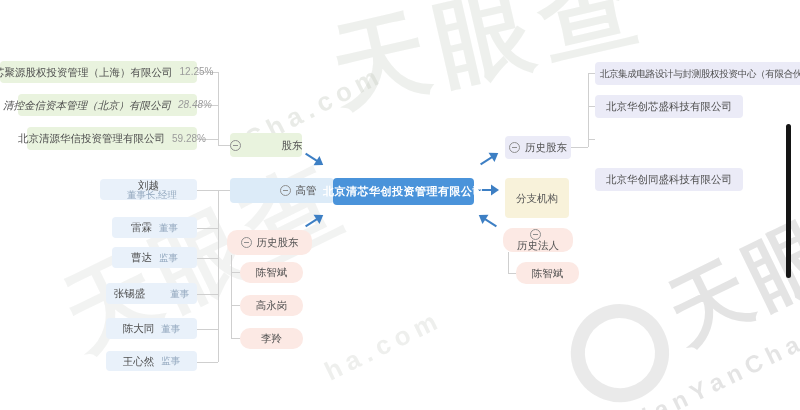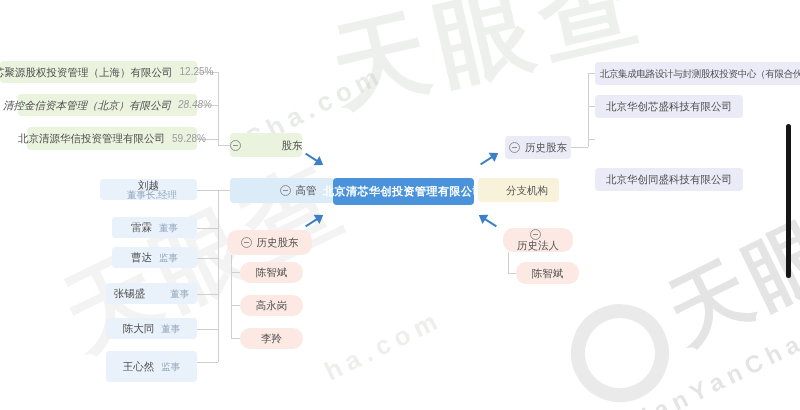--- a/index.html
+++ b/index.html
@@ -150,21 +150,21 @@
     <span class="role">监事</span>
   </div>
   <div class="box exec" style="left:106px;top:283px;width:91px;height:21px;gap:18px;">
     <span class="name">张锡盛</span>
     <span class="role">董事</span>
   </div>
   <div class="box exec" style="left:106px;top:318px;width:91px;height:21px;">
     <span class="name">陈大同</span>
     <span class="role">董事</span>
   </div>
-  <div class="box exec" style="left:106px;top:351px;width:91px;height:31px;">
+  <div class="box exec" style="left:106px;top:351px;width:91px;height:20px;">
     <span class="name">王心然</span>
     <span class="role">监事</span>
   </div>
 
   <div class="box green" style="left:230px;top:133px;width:72px;height:24px;gap:36px;">
     <span class="minus"></span>
     <span>股东</span>
   </div>
   <div class="box cat-blue" style="left:230px;top:178px;width:72px;height:25px;padding-left:32px;">
     <span class="minus"></span>
@@ -184,21 +184,21 @@
   <div class="box pink" style="left:240px;top:328px;width:63px;height:21px;text-align:center;">
     <span class="name">李羚</span>
   </div>
 
   <div class="box center-co" style="left:333px;top:178px;width:141px;height:27px;">北京清芯华创投资管理有限公司</div>
 
   <div class="box lav" style="left:505px;top:136px;width:66px;height:23px;">
     <span class="minus"></span>
     <span>历史股东</span>
   </div>
-  <div class="box cream" style="left:478px;top:178px;width:64px;height:24px;padding-left:17px;">
+  <div class="box cream" style="left:505px;top:178px;width:64px;height:40px;">
     <span>分支机构</span>
   </div>
   <div class="box pink" style="left:503px;top:228px;width:70px;height:24px;flex-direction:column;">
     <span class="minus"></span>
     <span>历史法人</span>
   </div>
 
   <div class="box pink" style="left:516px;top:262px;width:63px;height:22px;">
     <span class="name">陈智斌</span>
   </div>

